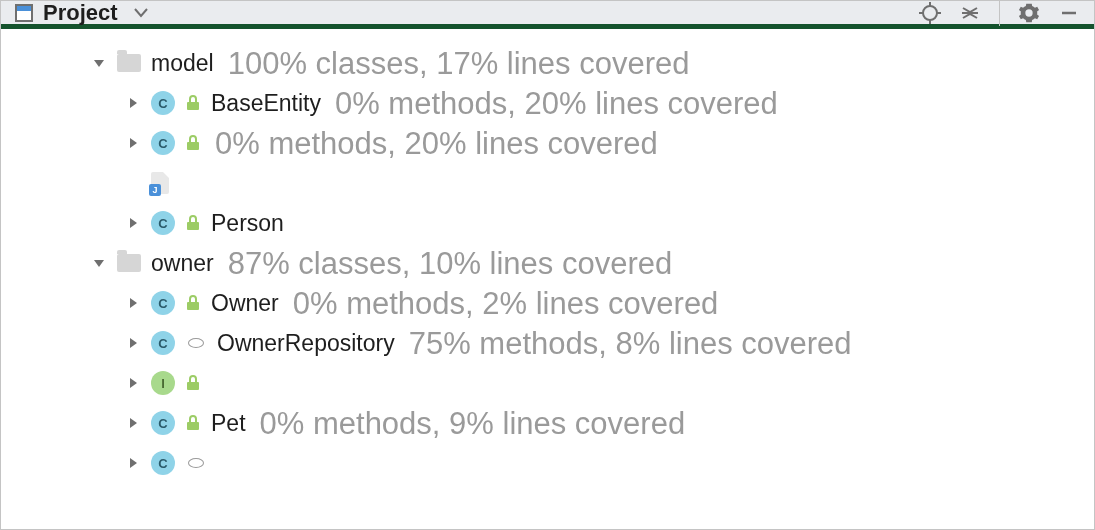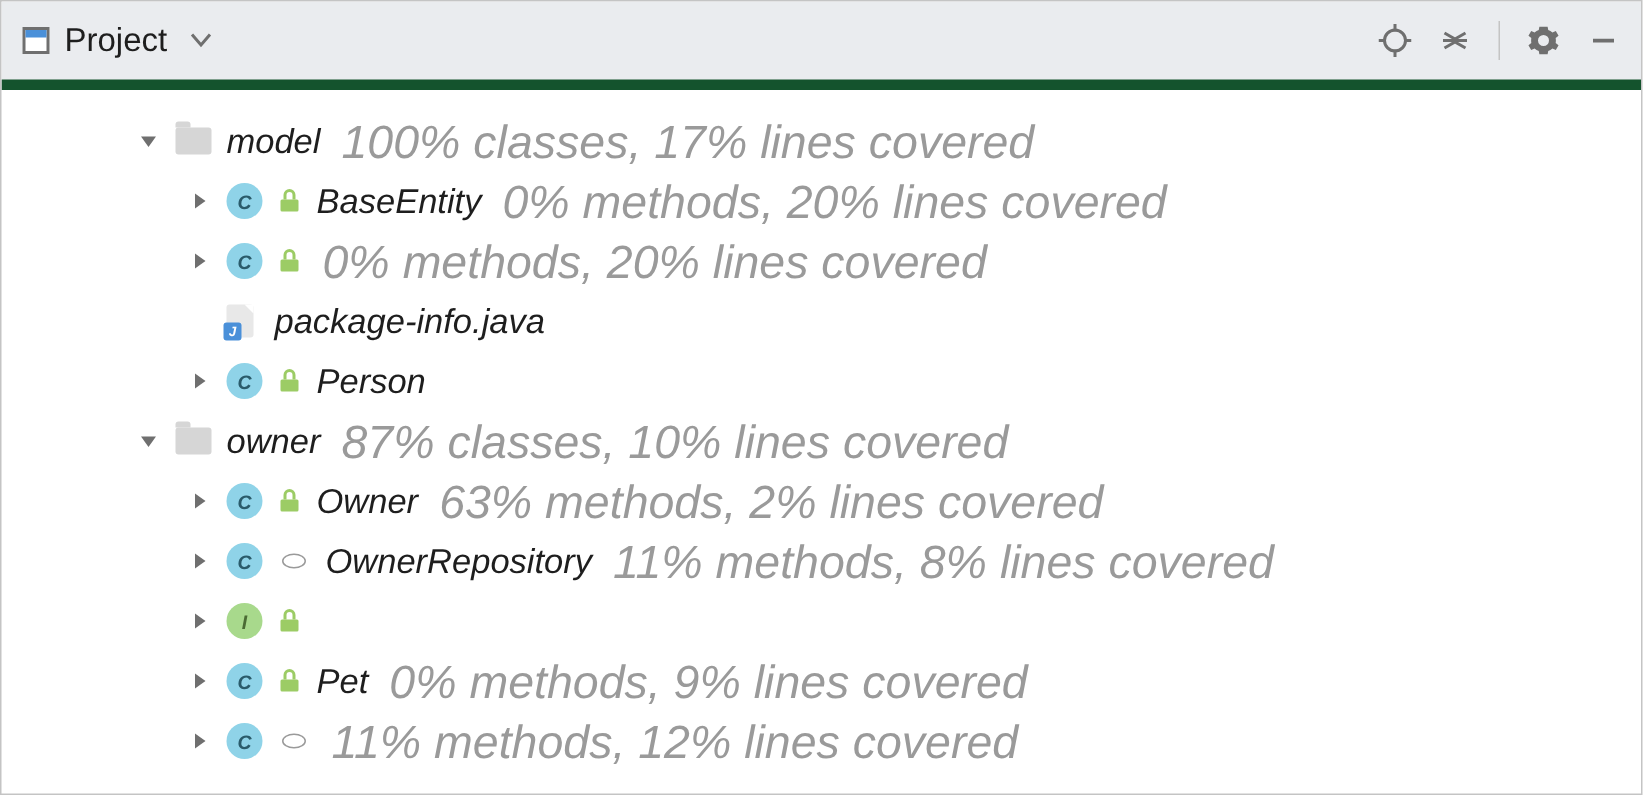--- a/index.html
+++ b/index.html
@@ -7,27 +7,28 @@
   body {
     width: 1095px;
     height: 530px;
     font-family: -apple-system, "Segoe UI", "Helvetica Neue", Arial, sans-serif;
     font-size: 20px;
     background: #fff;
     border: 1px solid #c4c4c4;
     color: #1e1e1e;
   }
   .titlebar {
-    height: 59px;
+    height: 28px;
     background: #eaecef;
-    border-bottom: 7px solid #14532d;
+    border-bottom: 5px solid #14532d;
     display: flex;
     align-items: center;
     padding: 0 10px 0 14px;
     gap: 10px;
+    font-weight: bold;
   }
   .titlebar .spacer { flex: 1; }
   .proj-icon {
     width: 18px; height: 18px;
     border: 2px solid #6f6f6f;
     position: relative;
     background: #fff;
   }
   .proj-icon::after {
     content: "";
@@ -56,21 +57,20 @@
     padding: 14px 0 10px 0;
     line-height: 1;
   }
   .row {
     display: flex;
     align-items: center;
     height: 40px;
     padding-left: 0;
     gap: 10px;
     white-space: nowrap;
-    font-style: italic;
   }
   .arrow {
     width: 16px; height: 16px;
     display: flex; align-items: center; justify-content: center;
     flex: 0 0 16px;
   }
   .arrow svg { display:block; }
   .arrow.empty { visibility: hidden; }
   .folder-icon {
     width: 24px; height: 18px;
@@ -211,21 +211,20 @@
         </svg>
       </span>
       <span class="coverage">0% methods, 20% lines covered</span>
     </div>
     <div class="row indent-1">
       <span class="arrow empty"></span>
       <span class="java-file-icon">
         <span class="page"></span>
         <span class="j">J</span>
       </span>
-      <span class="name">package-info.java</span>
     </div>
     <div class="row indent-1">
       <span class="arrow">
         <svg width="14" height="14" viewBox="0 0 14 14">
           <path d="M4 2 L11 7 L4 12 Z" fill="#6f6f6f"></path>
         </svg>
       </span>
       <span class="class-badge c">C</span>
       <span class="lock-icon">
         <svg width="14" height="16" viewBox="0 0 14 16">
@@ -252,32 +251,32 @@
         </svg>
       </span>
       <span class="class-badge c">C</span>
       <span class="lock-icon">
         <svg width="14" height="16" viewBox="0 0 14 16">
           <rect x="1" y="7" width="12" height="8" rx="1" fill="#9CCC65"></rect>
           <path d="M4 7 V4 a3 3 0 0 1 6 0 V7" fill="none" stroke="#9CCC65" stroke-width="2"></path>
         </svg>
       </span>
       <span class="name">Owner</span>
-      <span class="coverage">63% methods, 2% lines covered</span>
+      <span class="coverage">0% methods, 2% lines covered</span>
     </div>
     <div class="row indent-1">
       <span class="arrow">
         <svg width="14" height="14" viewBox="0 0 14 14">
           <path d="M4 2 L11 7 L4 12 Z" fill="#6f6f6f"></path>
         </svg>
       </span>
       <span class="class-badge c">C</span>
       <span class="circ-icon"></span>
       <span class="name">OwnerRepository</span>
-      <span class="coverage">11% methods, 8% lines covered</span>
+      <span class="coverage">75% methods, 8% lines covered</span>
     </div>
     <div class="row indent-1">
       <span class="arrow">
         <svg width="14" height="14" viewBox="0 0 14 14">
           <path d="M4 2 L11 7 L4 12 Z" fill="#6f6f6f"></path>
         </svg>
       </span>
       <span class="class-badge i">I</span>
       <span class="lock-icon">
         <svg width="14" height="16" viewBox="0 0 14 16">
@@ -303,15 +302,14 @@
       <span class="coverage">0% methods, 9% lines covered</span>
     </div>
     <div class="row indent-1">
       <span class="arrow">
         <svg width="14" height="14" viewBox="0 0 14 14">
           <path d="M4 2 L11 7 L4 12 Z" fill="#6f6f6f"></path>
         </svg>
       </span>
       <span class="class-badge c">C</span>
       <span class="circ-icon"></span>
-      <span class="coverage">11% methods, 12% lines covered</span>
     </div>
   </div>
 
 </body></html>

